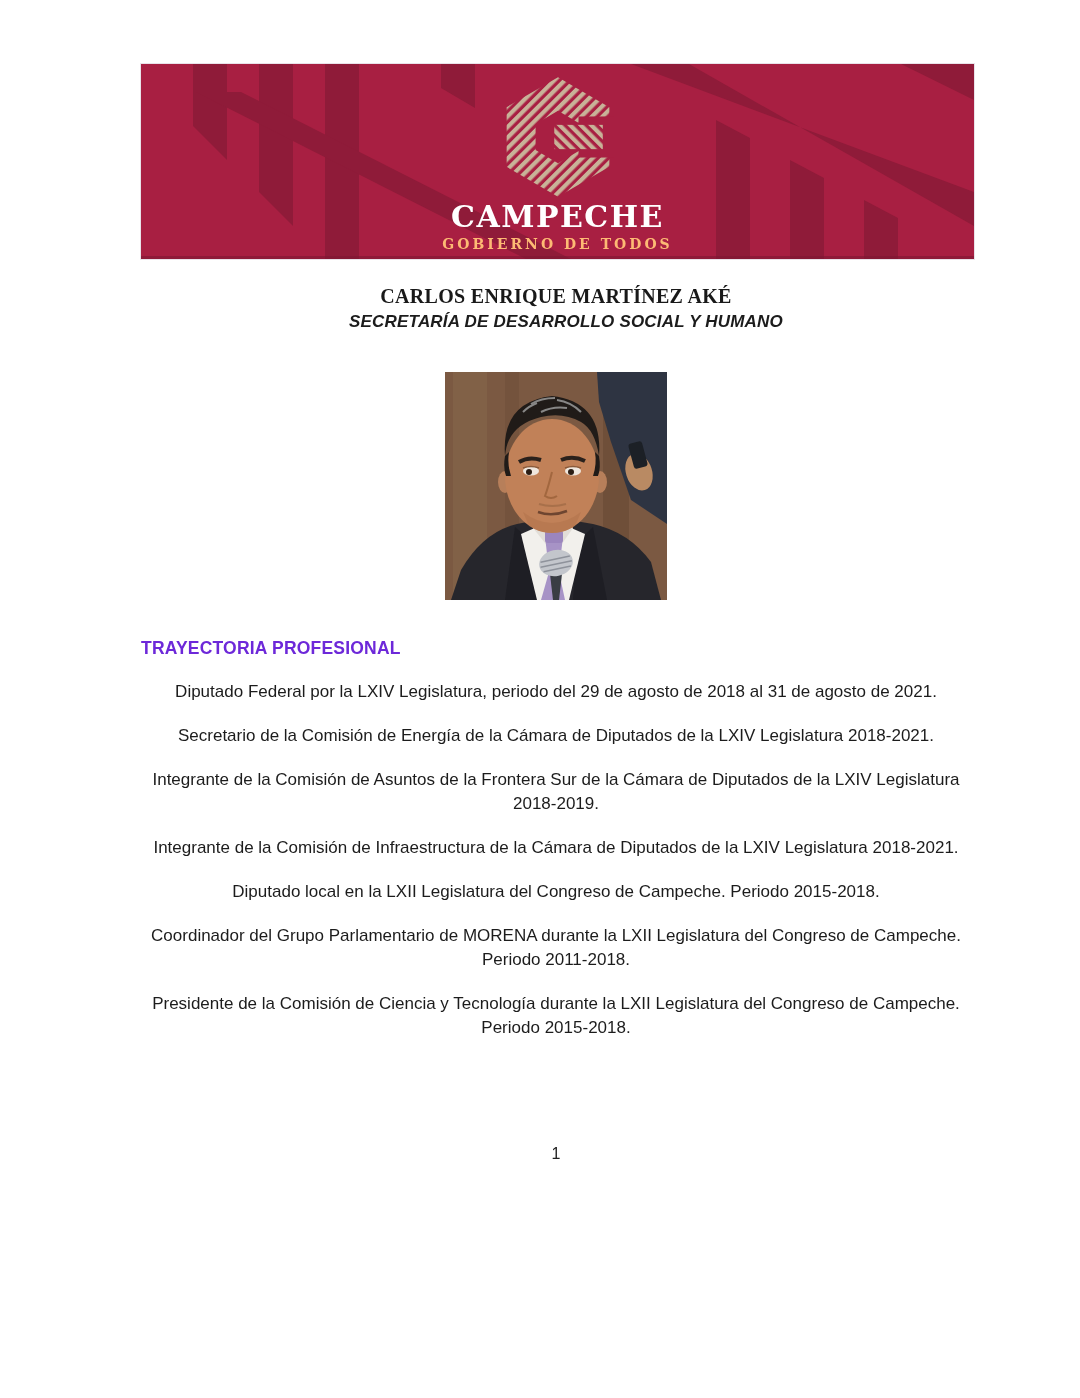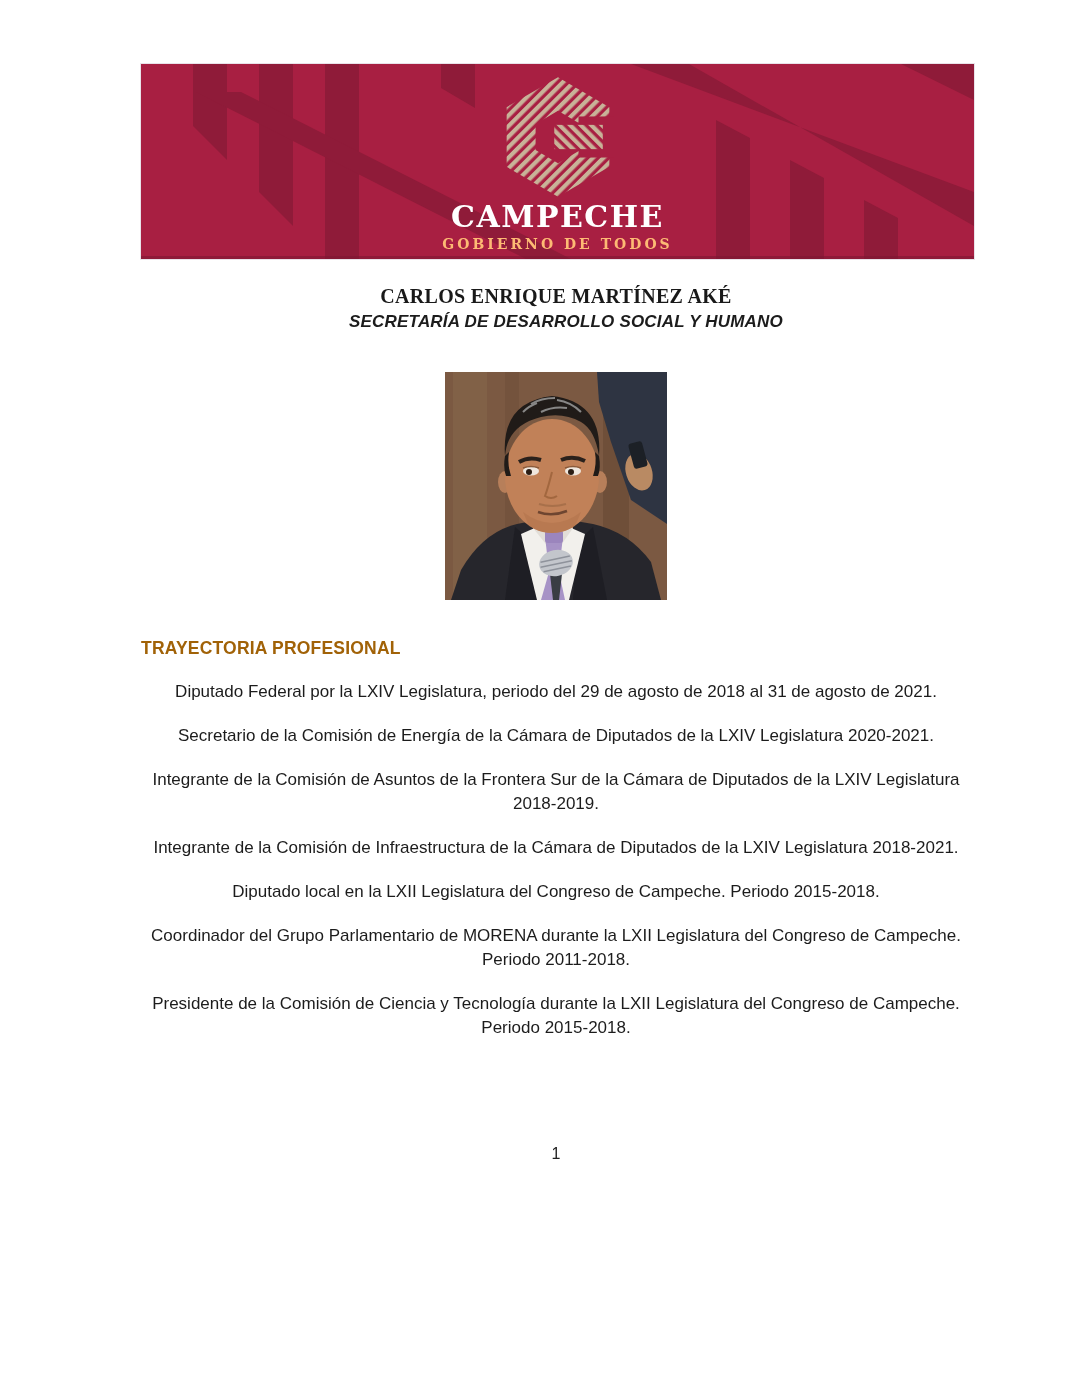--- a/index.html
+++ b/index.html
@@ -34,21 +34,21 @@
 
   
   .photo { position:absolute; left:429px; top:372px; width:222px; height:228px; }
   .photo svg { display:block; width:100%; height:100%; }
 
   
   .content {
     position:absolute; left:125px; top:636px; width:830px;
     font-size:17px; line-height:24px; color:#1c1c1c;
   }
-  .content h2 { font-size:17.5px; font-weight:bold; margin:0 0 20px 0; color:#a16207; letter-spacing:.2px; }
+  .content h2 { font-size:17.5px; font-weight:bold; margin:0 0 20px 0; color:#6d28d9; letter-spacing:.2px; }
   .content p { margin:0 0 20px 0;text-align:center; }
 
   .page-number { position:absolute; top:1145px; left:0; width:100%; text-align:center; font-size:16px; color:#222; }
 </style>
 </head>
 <body>
 
 <div class="page">
 
   <div class="banner">
@@ -153,21 +153,21 @@
         <line x1="96" y1="187" x2="126" y2="187"></line>
         <line x1="95" y1="192" x2="127" y2="192"></line>
         <line x1="97" y1="197" x2="125" y2="197"></line>
       </g>
     </svg>
   </div>
 
   <div class="content">
     <h2>TRAYECTORIA PROFESIONAL</h2>
     <p>Diputado Federal por la LXIV Legislatura, periodo del 29 de agosto de 2018 al 31 de agosto de 2021.</p>
-    <p>Secretario de la Comisión de Energía de la Cámara de Diputados de la LXIV Legislatura 2020-2021.</p>
+    <p>Secretario de la Comisión de Energía de la Cámara de Diputados de la LXIV Legislatura 2018-2021.</p>
     <p>Integrante de la Comisión de Asuntos de la Frontera Sur de la Cámara de Diputados de la LXIV Legislatura 2018-2019.</p>
     <p>Integrante de la Comisión de Infraestructura de la Cámara de Diputados de la LXIV Legislatura 2018-2021.</p>
     <p>Diputado local en la LXII Legislatura del Congreso de Campeche. Periodo 2015-2018.</p>
     <p>Coordinador del Grupo Parlamentario de MORENA durante la LXII Legislatura del Congreso de Campeche. Periodo 2011-2018.</p>
     <p>Presidente de la Comisión de Ciencia y Tecnología durante la LXII Legislatura del Congreso de Campeche. Periodo 2015-2018.</p>
   </div>
 
   <div class="page-number">1</div>
 
 </div>

